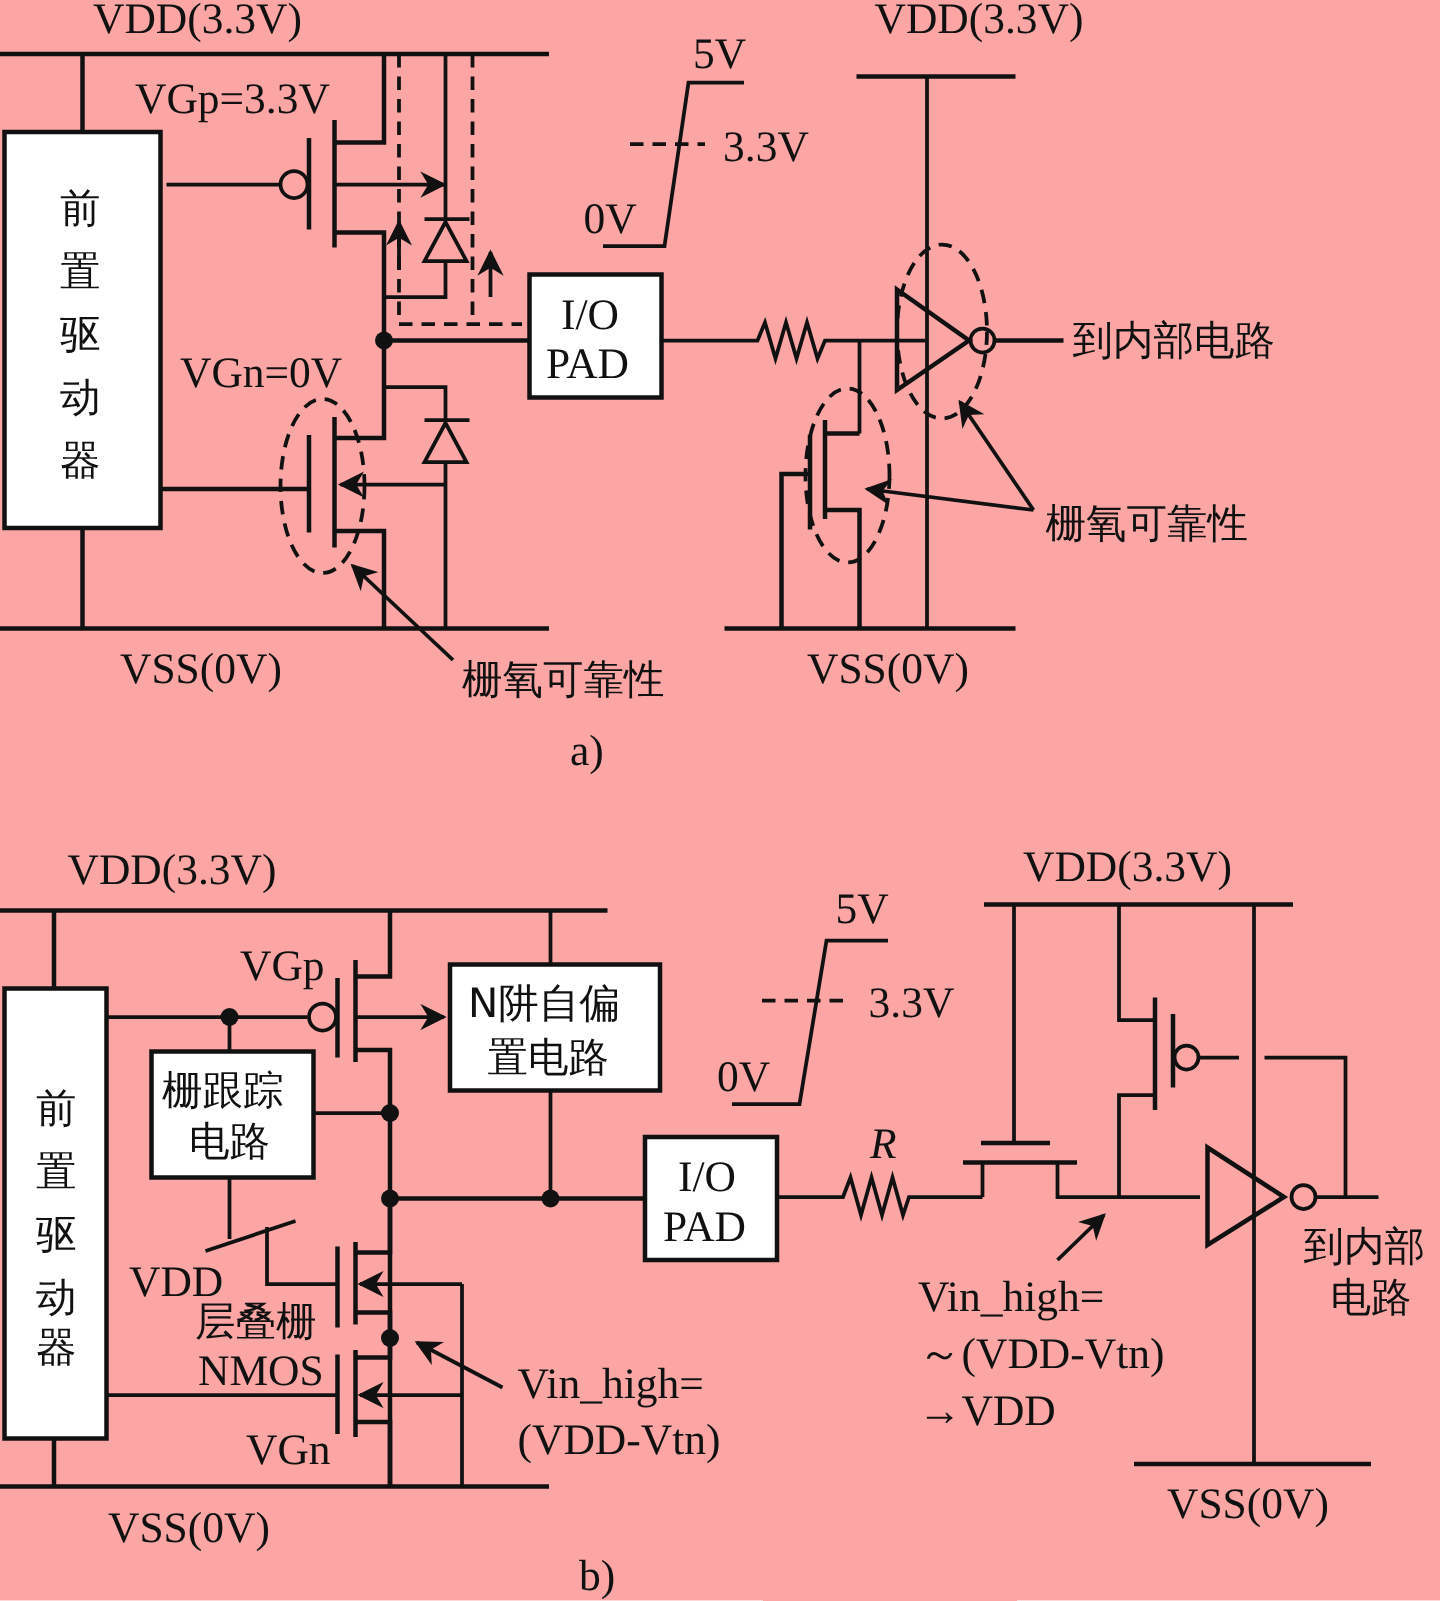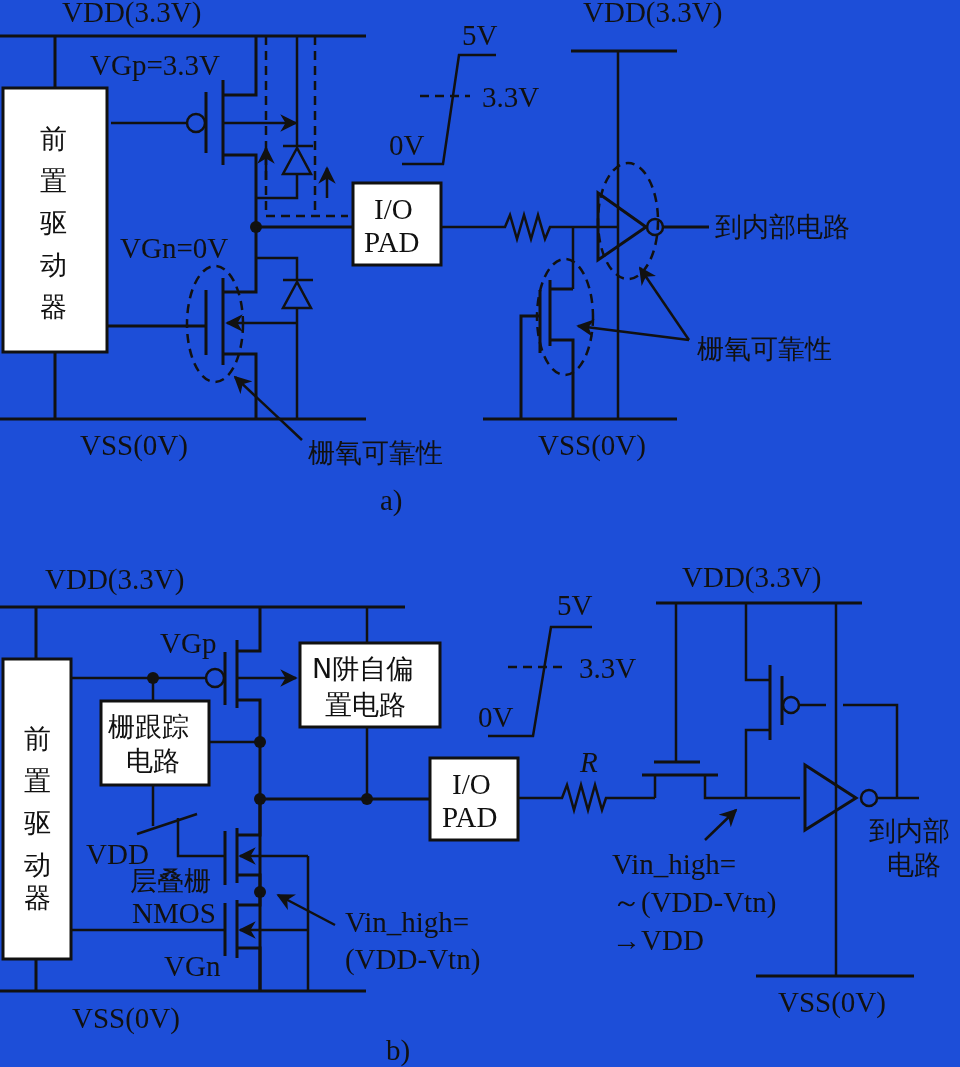--- a/index.html
+++ b/index.html
@@ -1,16 +1,16 @@
 <!DOCTYPE html>
 <html><head>
 <meta charset="utf-8">
 <style>
   html,body{margin:0;padding:0;background:#ffffff;}
-  #canvas{position:relative;width:960px;height:1067px;background:#1d4ed8;overflow:hidden;}
+  #canvas{position:relative;width:960px;height:1067px;background:#fca5a5;overflow:hidden;}
   svg{position:absolute;left:0;top:0;}
   .ln{stroke:#111;stroke-width:3;fill:none;}
   .ln2{stroke:#111;stroke-width:2.5;fill:none;}
   .dash{stroke:#111;stroke-width:2.5;fill:none;stroke-dasharray:9 6;}
   .box{stroke:#111;stroke-width:3;fill:#fff;}
   .t{font-family:"Liberation Serif","DejaVu Serif",serif;fill:#111;}
   .lbl{font-size:29px;}
   .cjk{font-family:"DejaVu Sans",sans-serif;font-size:27px;fill:#111;}
   .dot{fill:#111;}
 </style>

